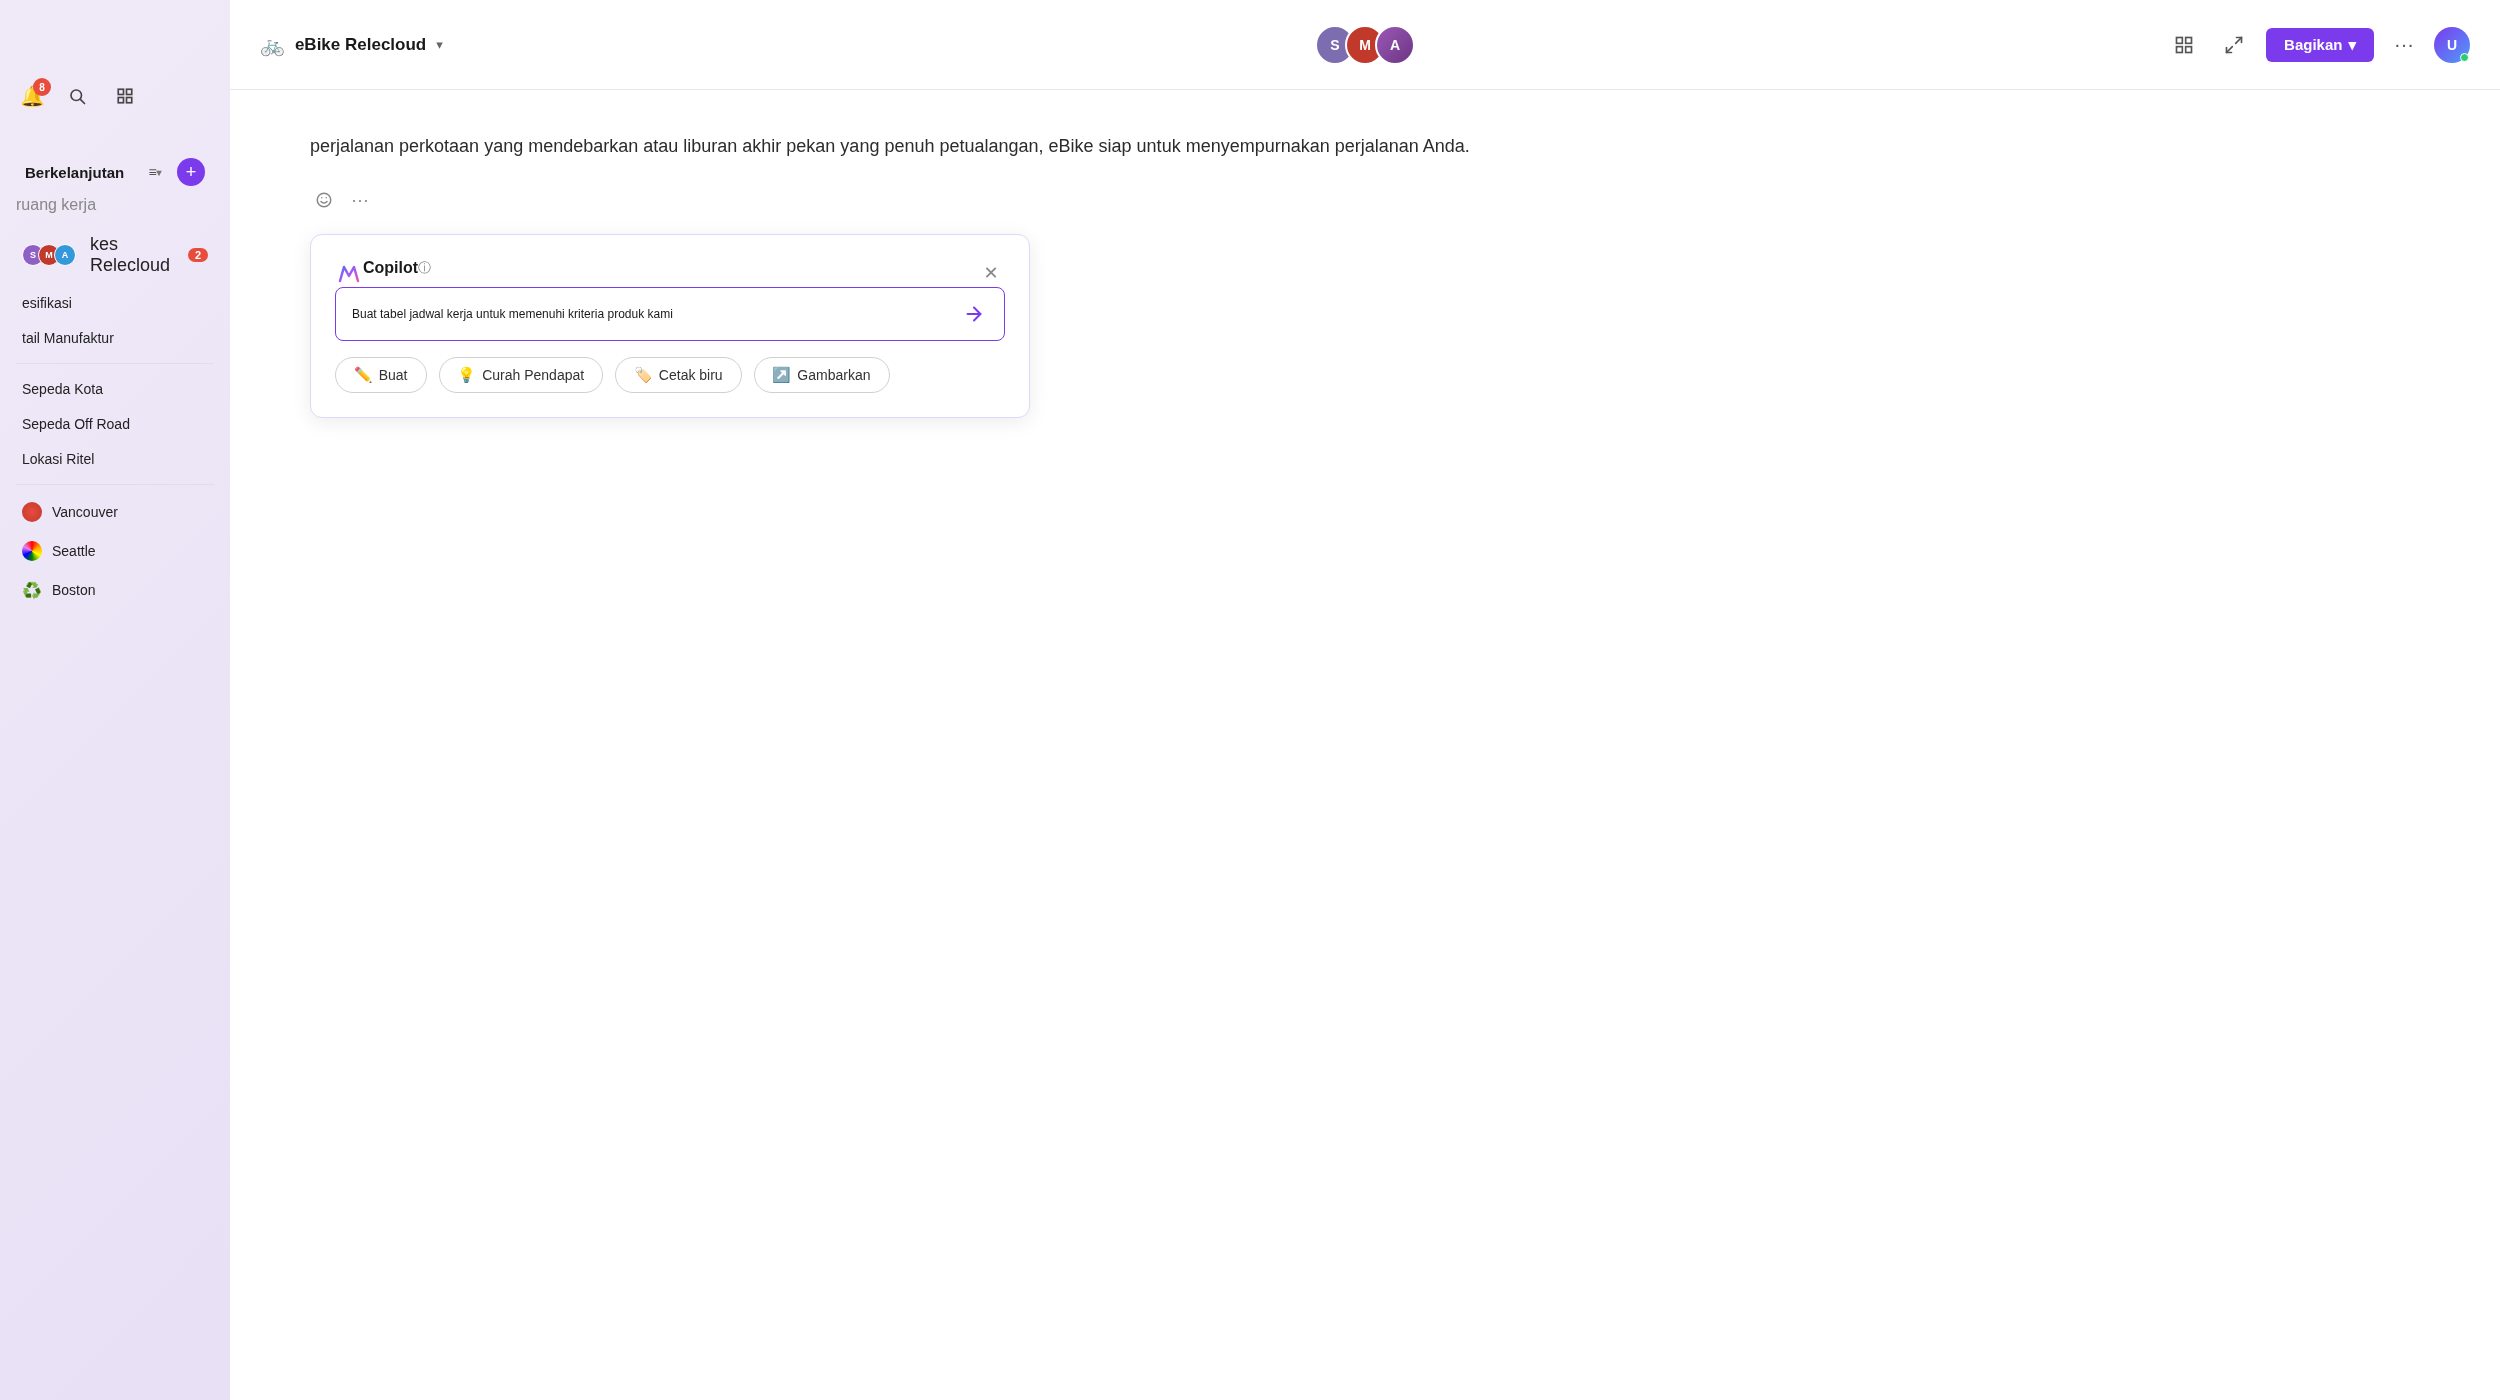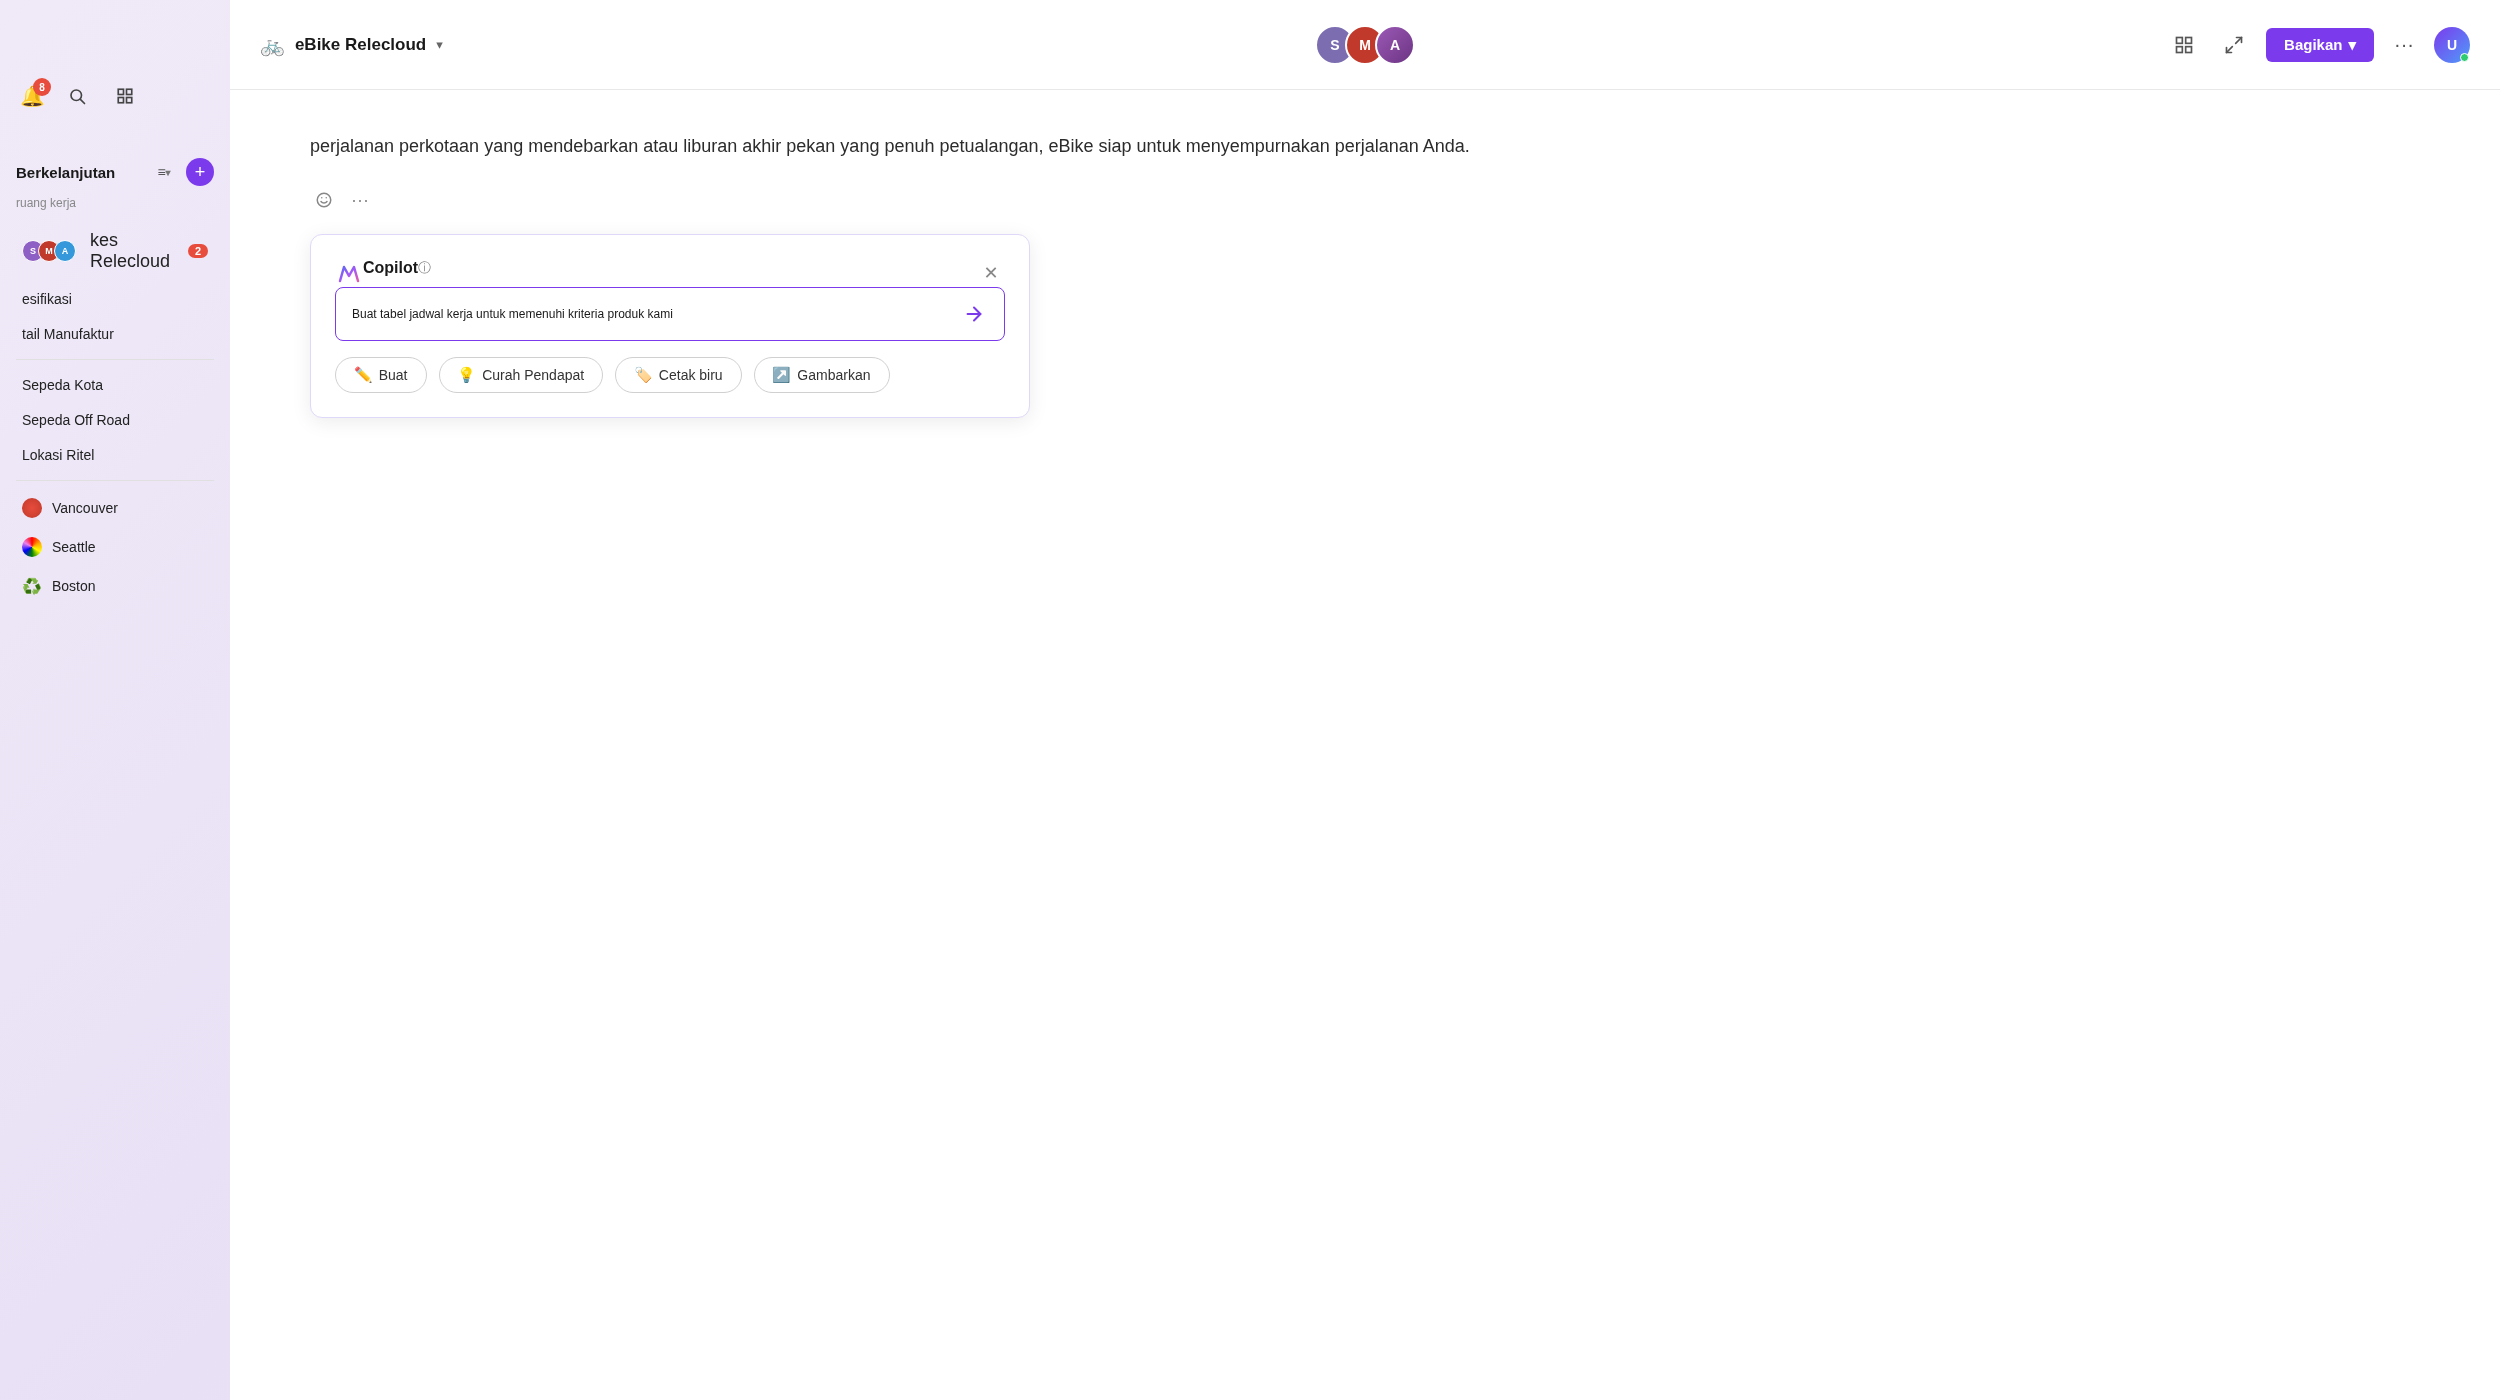--- a/index.html
+++ b/index.html
@@ -74,21 +74,21 @@
       left: 0;
       right: 0;
       bottom: 0;
       padding: 10px 0;
     }
 
     .sidebar-section-header {
       display: flex;
       align-items: center;
       justify-content: space-between;
-      padding: 8px 16px;
+      padding: 8px 25px;
       font-weight: 700;
       font-size: 15px;
       color: #1a1a1a;
     }
 
     .sidebar-section-header .header-right {
       display: flex;
       align-items: center;
       gap: 8px;
     }
@@ -114,21 +114,21 @@
       align-items: center;
       justify-content: center;
       color: white;
       font-size: 18px;
       cursor: pointer;
       font-weight: 300;
     }
 
     .workspace-label {
       padding: 2px 12px 10px 16px;
-      font-size: 12px;
+      font-size: 16px;
       color: #888;
     }
 
     .sidebar-item {
       display: flex;
       align-items: center;
       padding: 9px 16px;
       cursor: pointer;
       border-radius: 6px;
       margin: 1px 6px;

